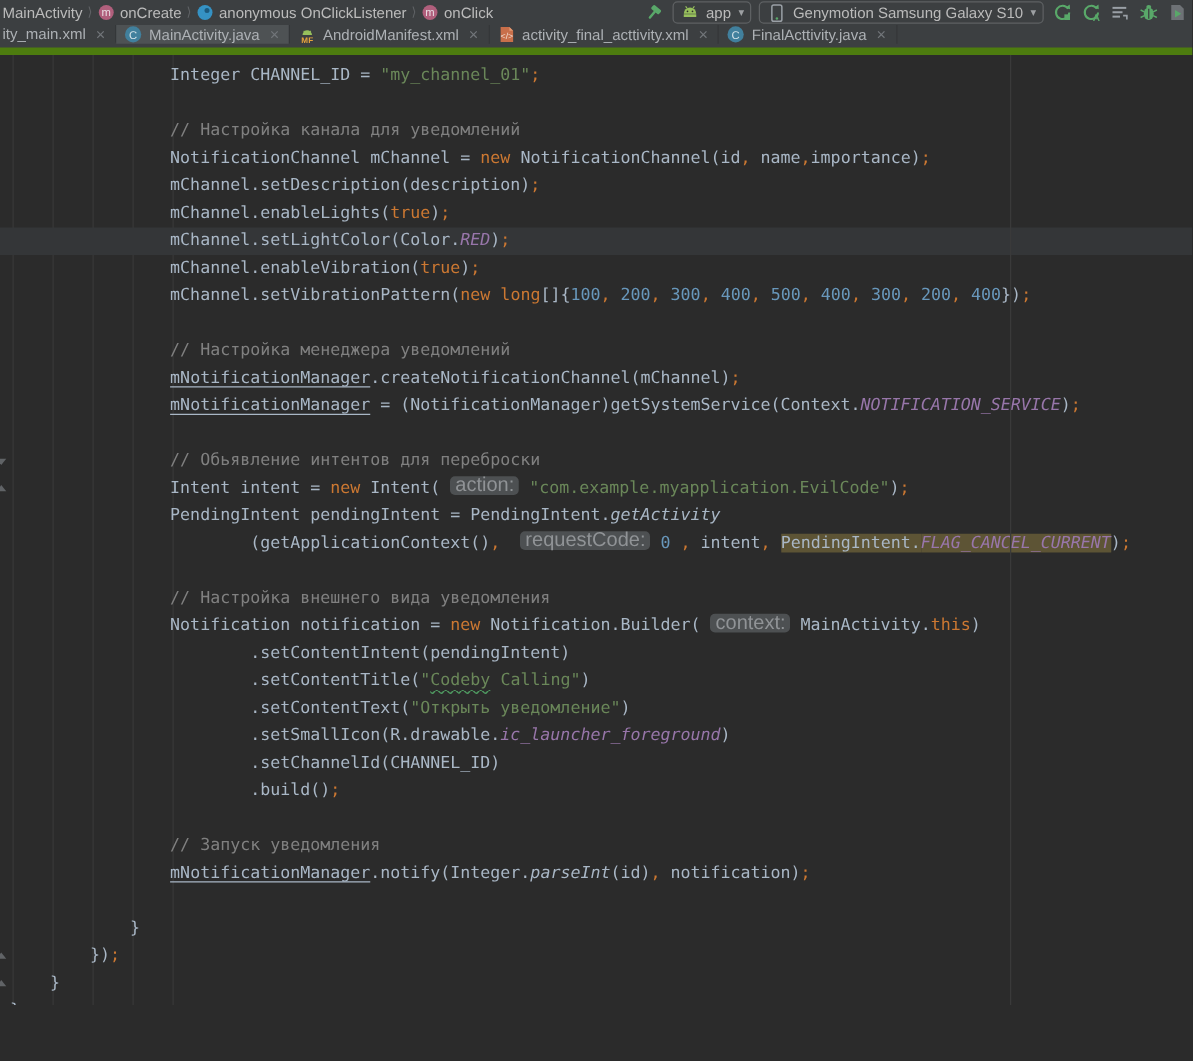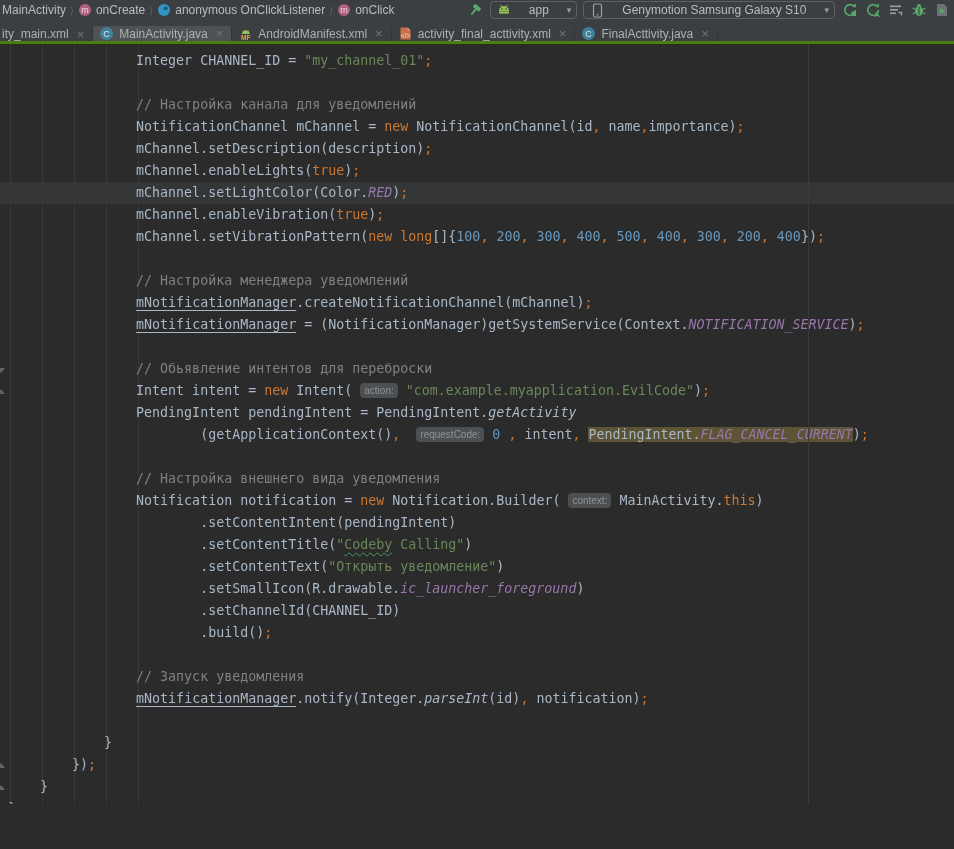--- a/index.html
+++ b/index.html
@@ -8,26 +8,26 @@
   .app { width:954px; height:804px; display:flex; flex-direction:column; background:#2b2b2b; }
 
   
   .toolbar { height:20px; background:#3c3f41; display:flex; align-items:center; padding:0 2px; flex:none; }
   .crumbs { display:flex; align-items:center; gap:3px; color:#bbbbbb; font-size:12px; white-space:nowrap; }
   .crumb { display:flex; align-items:center; gap:4px; cursor:default; }
   .crumb-sep { color:#606366; font-size:10px; margin:0 1px; }
   .crumb-icon svg, .tab-icon svg { display:block; }
   .toolbar-spacer { flex:1; }
   .toolbar-right { display:flex; align-items:center; gap:6px; padding-right:2px; }
-  .combo { display:flex; align-items:center; gap:16px; border:1px solid #5e6163; border-radius:4px; height:18px; padding:0 5px; color:#bbbbbb; font-size:12px; white-space:nowrap; }
+  .combo { display:flex; align-items:center; gap:4px; border:1px solid #5e6163; border-radius:4px; height:18px; padding:0 5px; color:#bbbbbb; font-size:12px; white-space:nowrap; }
   .combo .arrow { color:#9da0a3; font-size:9px; margin-left:2px; }
   .tool-icon { width:17px; height:17px; display:flex; align-items:center; justify-content:center; }
 
   
-  .tabbar { height:24px; background:#3c3f41; display:flex; align-items:flex-end; border-bottom:3px solid #4d7c0f; flex:none; }
+  .tabbar { height:24px; background:#3c3f41; display:flex; align-items:flex-start; border-bottom:6px solid #4d7c0f; flex:none; }
   .tab { display:flex; align-items:center; gap:5px; padding:0 8px 0 6px; font-size:12px; color:#adb1b5; border-right:1px solid #343739; white-space:nowrap; cursor:default; }
   .tab.sel { background:#4e5254; }
   .tab .close { color:#72767a; font-size:13px; margin-left:3px; line-height:1; }
   .tab.first { padding-left:2px; }
 
   
   .editor { position:relative; flex:1; background:#2b2b2b; overflow:hidden;
             font-family:"DejaVu Sans Mono", monospace; font-size:13.3px; }
   .guides { position:absolute; inset:0; z-index:0; }
   .guide { position:absolute; top:0; bottom:0; width:1px; background:#383838; }
@@ -42,21 +42,21 @@
   .tk-s  { color:#6a8759; }
   .tk-ssp{ color:#6a8759; text-decoration:underline wavy #4e9a60 1px; text-underline-offset:3px;text-align:center; }
   .tk-c  { color:#808080; }
   .tk-n  { color:#6897bb; }
   .tk-i  { color:#9876aa; font-style:italic; }
   .tk-im { color:#a9b7c6; font-style:italic; }
   .tk-f  { color:#a9b7c6; text-decoration:underline; text-underline-offset:3px; }
   .tk-hld{ color:#a9b7c6; background:#5d5435; }
   .tk-hli{ color:#9876aa; font-style:italic; background:#5d5435; }
   .tk-hint { display:inline-block; background:#4d5052; color:#909396; border-radius:4px;
-             padding:0 4px; font-family:"Liberation Sans", sans-serif; font-size:10px;
+             padding:0 4px; font-family:"Liberation Sans", sans-serif; font-size:16px;
              line-height:15px; vertical-align:1px; }
 </style>
 </head>
 <body>
 
 <div class="app">
 
   <div class="toolbar">
     <div class="crumbs" id="crumbs">
         <span class="crumb">

